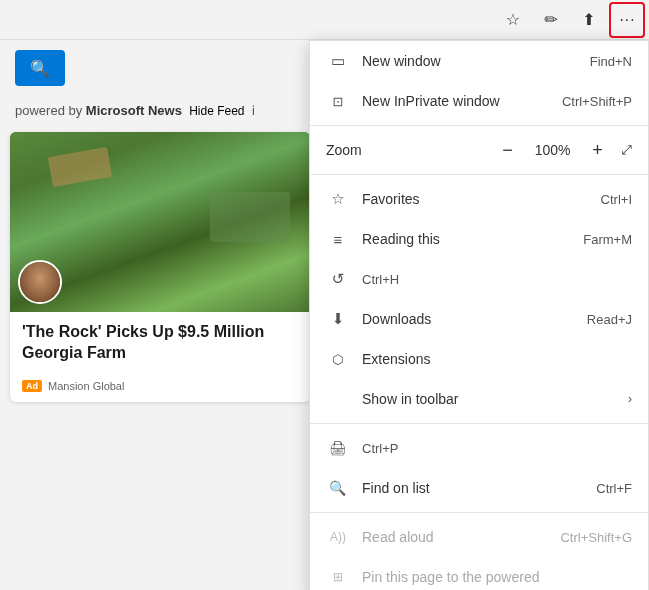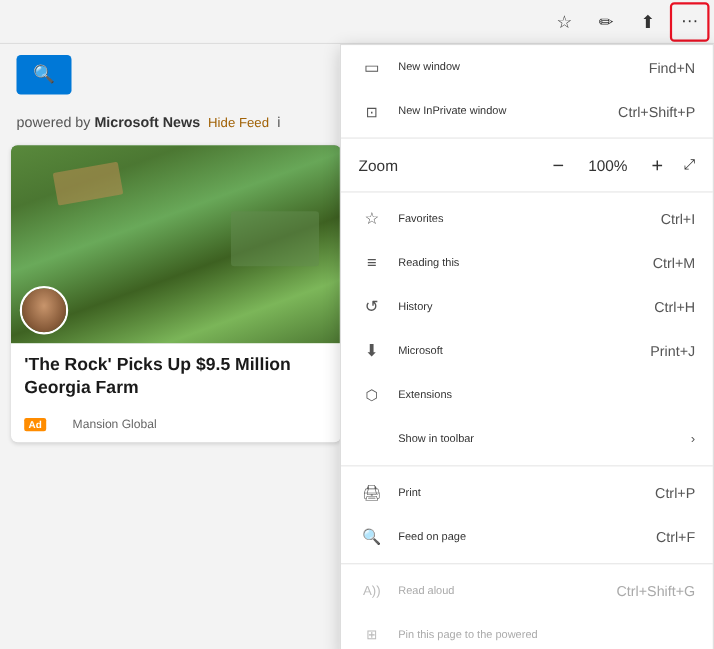--- a/index.html
+++ b/index.html
@@ -135,21 +135,21 @@
     .news-card-title {
       font-size: 16px;
       font-weight: bold;
       color: #1a1a1a;
       line-height: 1.3;
     }
 
     .news-card-footer {
       display: flex;
       align-items: center;
-      gap: 24px;
+      gap: 6px;
       padding: 6px 12px 10px;
       font-size: 11px;
       color: #666;
     }
 
     .ad-badge {
       background: #ff8c00;
       color: white;
       font-size: 9px;
       font-weight: bold;
@@ -186,21 +186,21 @@
       align-items: center;
       justify-content: center;
       margin-right: 12px;
       font-size: 15px;
       color: #555;
       flex-shrink: 0;
     }
 
     .menu-item-label {
       flex: 1;
-      font-size: 10px;
+      font-size: 14px;
     }
 
     .menu-item-shortcut {
       font-size: 13px;
       color: #555;
     }
 
     .menu-item-arrow {
       font-size: 12px;
       color: #555;
@@ -292,21 +292,21 @@
 </div>
 
 <div class="page-content">
   <div class="search-bar">
     <span>🔍</span>
   </div>
 
   <div class="news-source">
     <span>powered by</span>
     <strong>Microsoft News</strong>
-    &nbsp;<span style="color:#a16207;cursor:pointer;text-decoration:none;font-size:12px;">Hide Feed</span>
+    &nbsp;<span style="color:#000000;cursor:pointer;text-decoration:none;font-size:12px;">Hide Feed</span>
     &nbsp;<span style="color:#555;">ℹ</span>
   </div>
 
   <div class="news-card">
     <div class="news-card-image">
 
       <div style="position:absolute;top:0;left:0;width:100%;height:100%;background:linear-gradient(160deg,#5a8a3c 0%,#4a7530 20%,#6aaa5a 40%,#3d6020 60%,#7db85a 80%,#4a7530 100%);opacity:0.95;"></div>
       <div style="position:absolute;top:20px;left:40px;width:60px;height:30px;background:rgba(180,140,80,0.6);border-radius:2px;transform:rotate(-10deg);"></div>
       <div style="position:absolute;top:60px;right:20px;width:80px;height:50px;background:rgba(100,140,80,0.5);border-radius:3px;"></div>
       <div class="news-card-avatar">
@@ -353,57 +353,55 @@
 
   <div class="menu-item">
     <div class="menu-item-icon">☆</div>
     <span class="menu-item-label">Favorites</span>
     <span class="menu-item-shortcut">Ctrl+I</span>
   </div>
 
   <div class="menu-item">
     <div class="menu-item-icon" style="font-size:15px;">≡</div>
     <span class="menu-item-label">Reading this</span>
-    <span class="menu-item-shortcut">Ctrl+M</span>
+    <span class="menu-item-shortcut">Farm+M</span>
   </div>
 
   <div class="menu-item">
     <div class="menu-item-icon">↺</div>
-    <span class="menu-item-label">History</span>
     <span class="menu-item-shortcut">Ctrl+H</span>
   </div>
 
   <div class="menu-item">
     <div class="menu-item-icon">⬇</div>
-    <span class="menu-item-label">Microsoft</span>
-    <span class="menu-item-shortcut">Print+J</span>
+    <span class="menu-item-label">Downloads</span>
+    <span class="menu-item-shortcut">Read+J</span>
   </div>
 
   <div class="menu-item">
     <div class="menu-item-icon" style="font-size:13px;">⬡</div>
     <span class="menu-item-label">Extensions</span>
   </div>
 
   <div class="menu-item">
     <div class="menu-item-icon"></div>
     <span class="menu-item-label">Show in toolbar</span>
     <span class="menu-item-arrow">›</span>
   </div>
 
   <div class="menu-divider"></div>
 
   <div class="menu-item">
     <div class="menu-item-icon" style="font-size:14px;">🖨</div>
-    <span class="menu-item-label">Print</span>
     <span class="menu-item-shortcut">Ctrl+P</span>
   </div>
 
   <div class="menu-item">
     <div class="menu-item-icon" style="font-size:14px;">🔍</div>
-    <span class="menu-item-label">Feed on page</span>
+    <span class="menu-item-label">Find on list</span>
     <span class="menu-item-shortcut">Ctrl+F</span>
   </div>
 
   <div class="menu-divider"></div>
 
   <div class="menu-item disabled">
     <div class="menu-item-icon" style="font-size:12px;color:#bbb;">A))</div>
     <span class="menu-item-label">Read aloud</span>
     <span class="menu-item-shortcut">Ctrl+Shift+G</span>
   </div>

